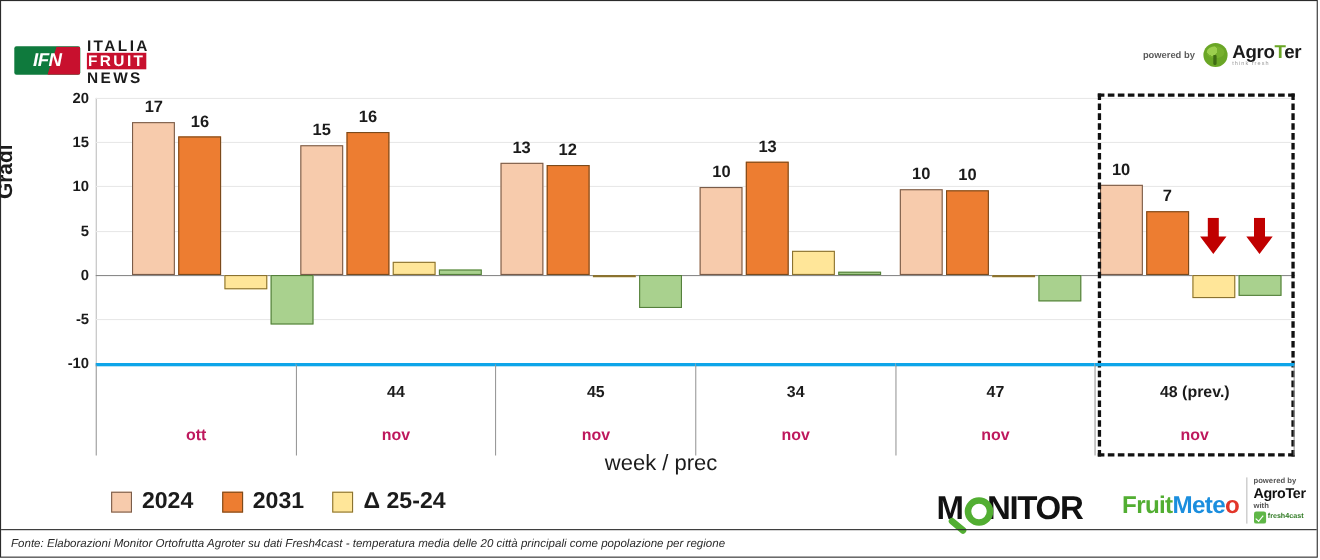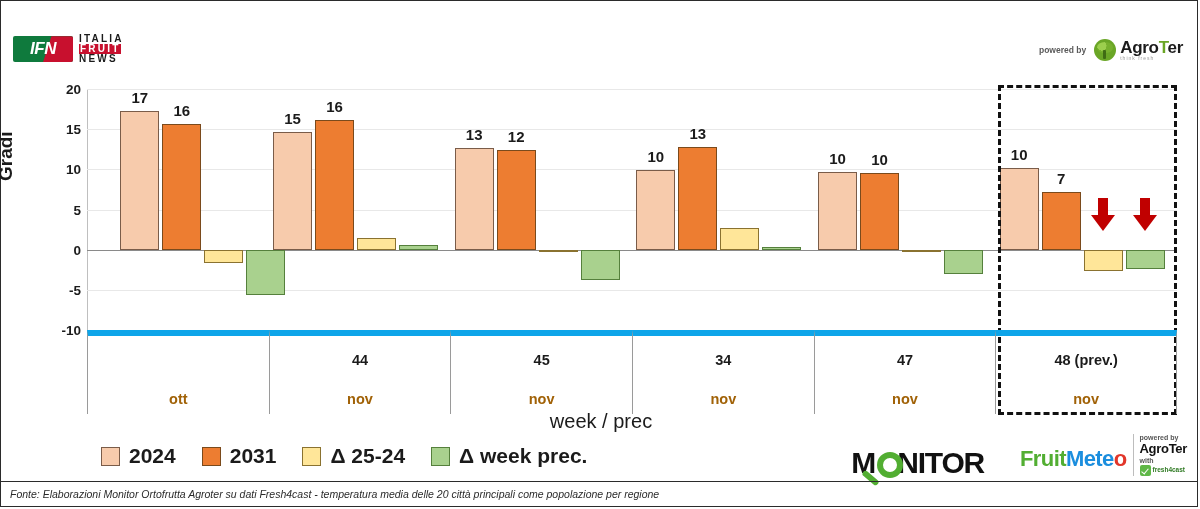--- a/index.html
+++ b/index.html
@@ -31,21 +31,21 @@
     background:#c8102e;
     clip-path:polygon(28% 0,100% 0,100% 100%,0 100%);
   }
   .ifn-mark span{
     position:absolute;left:0;top:0;width:100%;height:100%;
     display:flex;align-items:center;justify-content:center;
     color:#fff;font-size:17px;font-weight:bold;font-style:italic;letter-spacing:-.5px;
   }
   .ifn-words{display:flex;flex-direction:column;line-height:1.02;}
   .ifn-words i{
-    font-style:normal;font-size:10px;font-weight:bold;letter-spacing:2.2px;color:#1b1b1b;
+    font-style:normal;font-size:14px;font-weight:bold;letter-spacing:2.2px;color:#1b1b1b;
   }
   .ifn-words i.red{background:#c8102e;color:#fff;padding:0 1px;width:max-content;}
   .powered{
     position:absolute;right:14px;top:38px;display:flex;align-items:center;gap:8px;
   }
   .powered .pb{font-size:8.5px;font-weight:bold;color:#5a5a5a;}
   .agroter{display:flex;align-items:center;gap:4px;}
   .tree-ico{
     width:22px;height:22px;border-radius:50%;background:#6aa626;position:relative;
   }
@@ -84,30 +84,30 @@
   .vlabel{
     position:absolute;font-size:15px;font-weight:bold;color:#1b1b1b;text-align:center;
     transform:translateX(-50%);
   }
   .arrow{position:absolute;width:26px;height:34px;transform:translateX(-50%);}
 
   
   .catrow{position:absolute;left:86px;top:329px;width:1090px;height:84px;}
   .catcell{
     position:absolute;top:0;height:100%;box-sizing:border-box;
-    border-left:1px solid #9a9a9a;border-top:6px solid #0ea5e9;
+    border-left:1px solid #9a9a9a;border-top:3px solid #0ea5e9;
   }
   .catcell.last{border-right:1px solid #9a9a9a;}
   .catcell .wk{
     position:absolute;top:16px;left:0;width:100%;text-align:center;
     font-size:14.5px;font-weight:bold;color:#1b1b1b;
   }
   .catcell .mo{
     position:absolute;top:55px;left:0;width:100%;text-align:center;
-    font-size:14.5px;font-weight:bold;color:#a16207;
+    font-size:14.5px;font-weight:bold;color:#be185d;
   }
   .forecast-box{
     position:absolute;left:997px;top:84px;width:179px;height:330px;
     border:3px dashed #111;box-sizing:border-box;pointer-events:none;
   }
   .xtitle{
     position:absolute;left:0;top:409px;width:1200px;text-align:center;
     font-size:20px;color:#1b1b1b;
   }
   
@@ -300,24 +300,20 @@
         <span class="txt">2024</span>
       </div>
       <div class="lgi">
         <div class="swatch c2025"></div>
         <span class="txt">2031</span>
       </div>
       <div class="lgi">
         <div class="swatch cdelta"></div>
         <span class="txt">Δ 25-24</span>
       </div>
-      <div class="lgi">
-        <div class="swatch cweek"></div>
-        <span class="txt">Δ week prec.</span>
-      </div>
     </div>
 
   <div class="monitor">
     <div class="mon-words">
       <div class="mon-top">
         <span>M</span><em>O</em><span>NITOR</span>
         <div class="mon-o"></div>
         <div class="mon-handle"></div>
       </div>
       <div class="mon-bot"><span class="g">Fruit</span><span class="b">Mete</span><span class="r">o</span></div>

